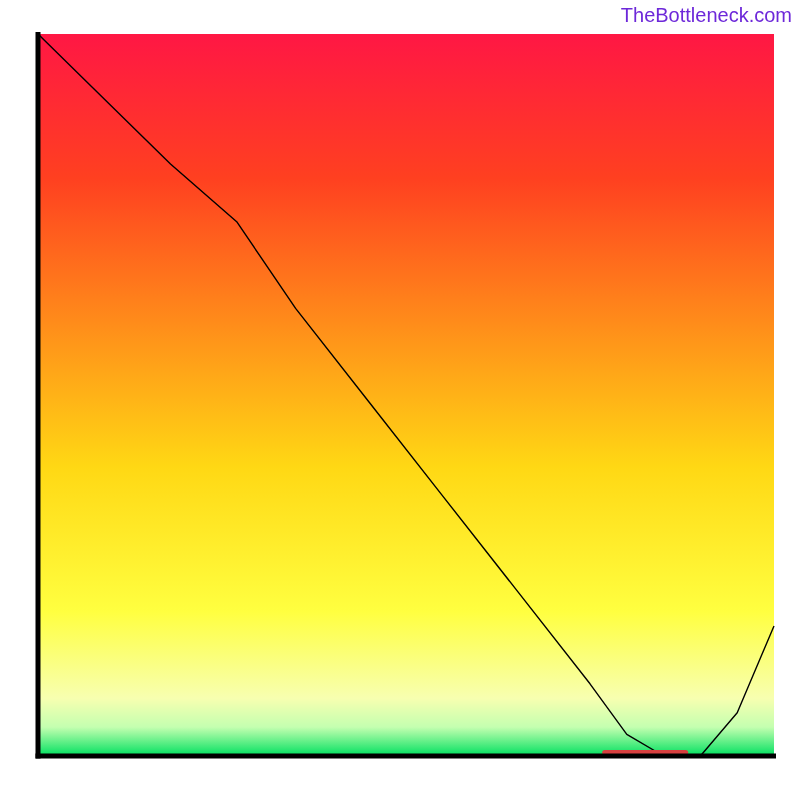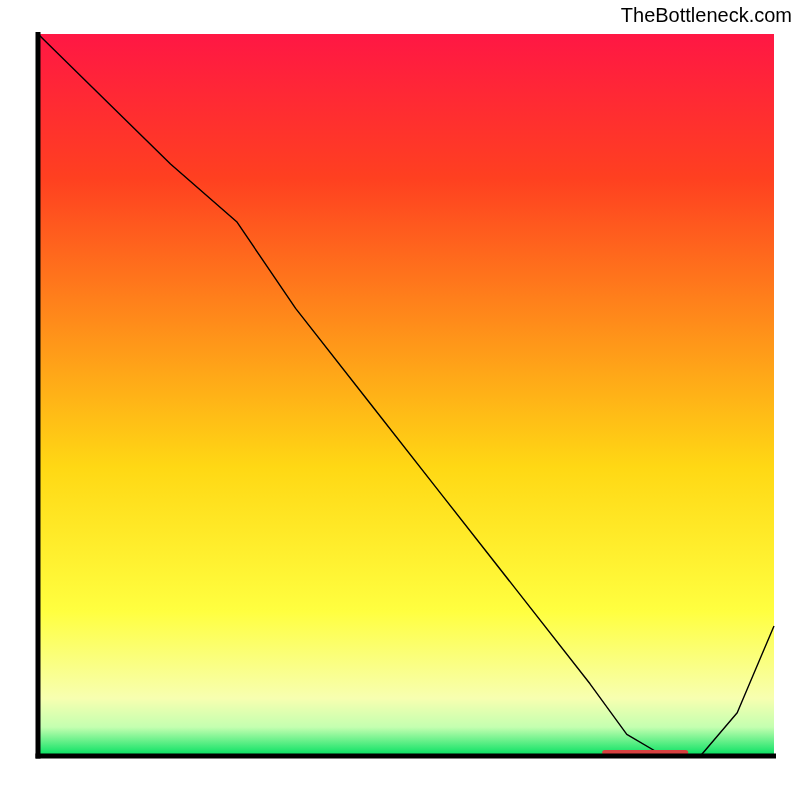--- a/index.html
+++ b/index.html
@@ -8,21 +8,21 @@
     width: 800px;
     height: 800px;
     background: #ffffff;
     font-family: Arial, sans-serif;
     position: relative;
   }
   .watermark {
     position: absolute;
     top: 4px;
     right: 8px;
-    color: #000000;
+    color: #6d28d9;
     font-size: 20px;
     font-weight: 500;
     z-index: 10;
   }
   .chart-wrap {
     position: absolute;
     top: 30px;
     left: 20px;
     width: 760px;
     height: 750px;

